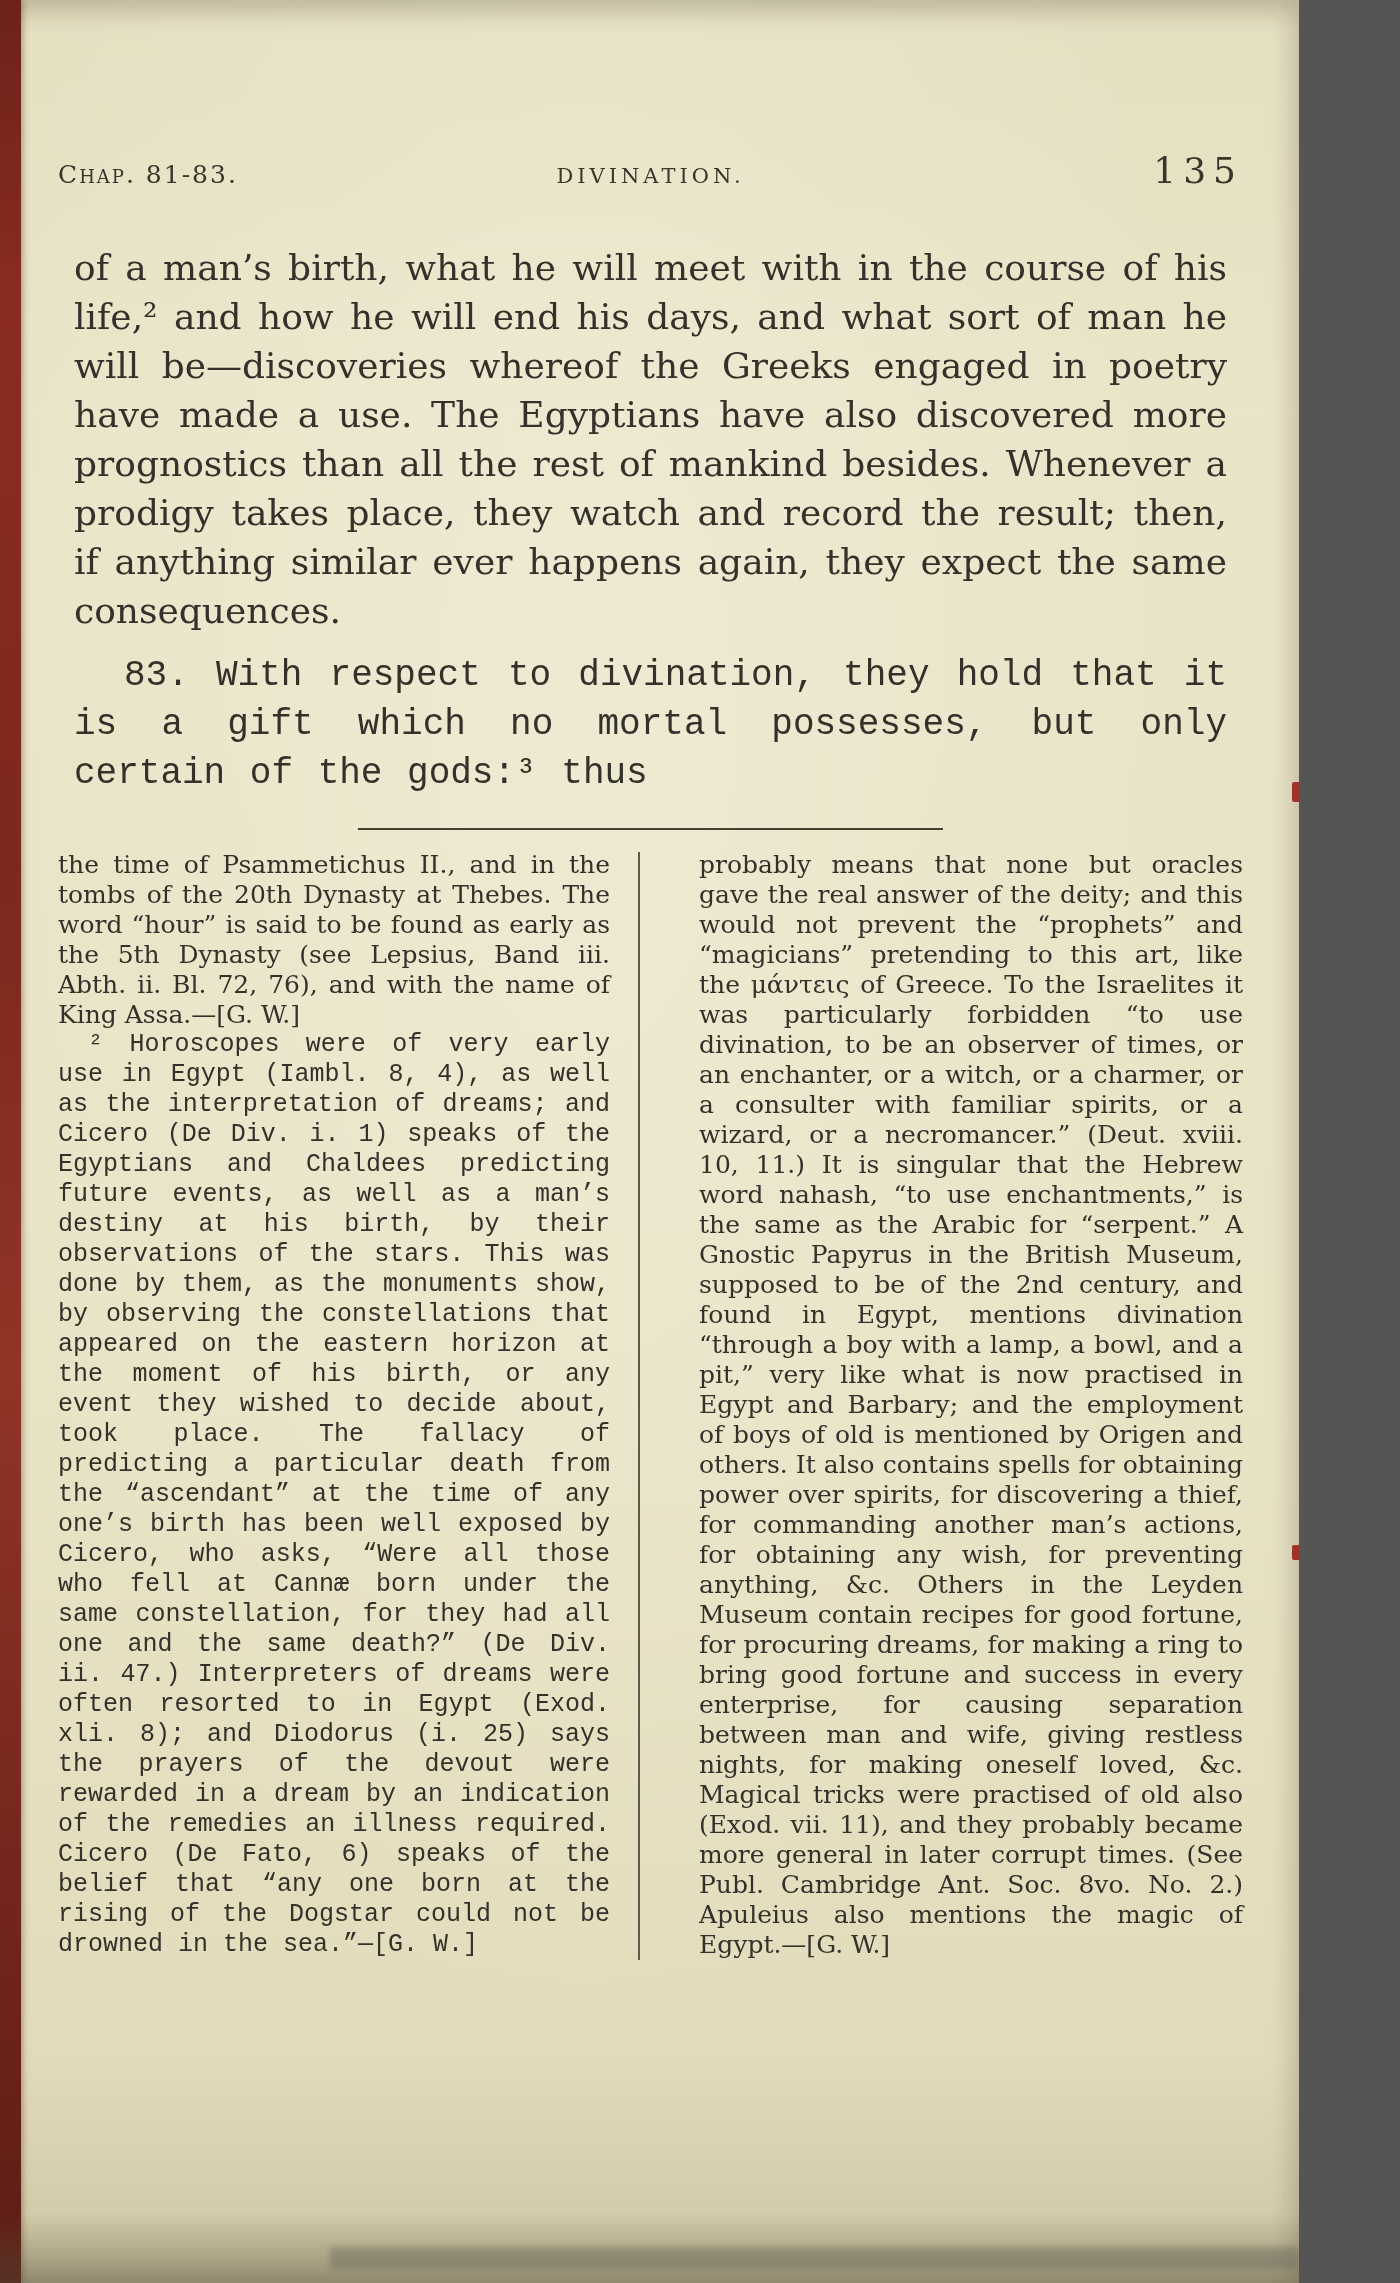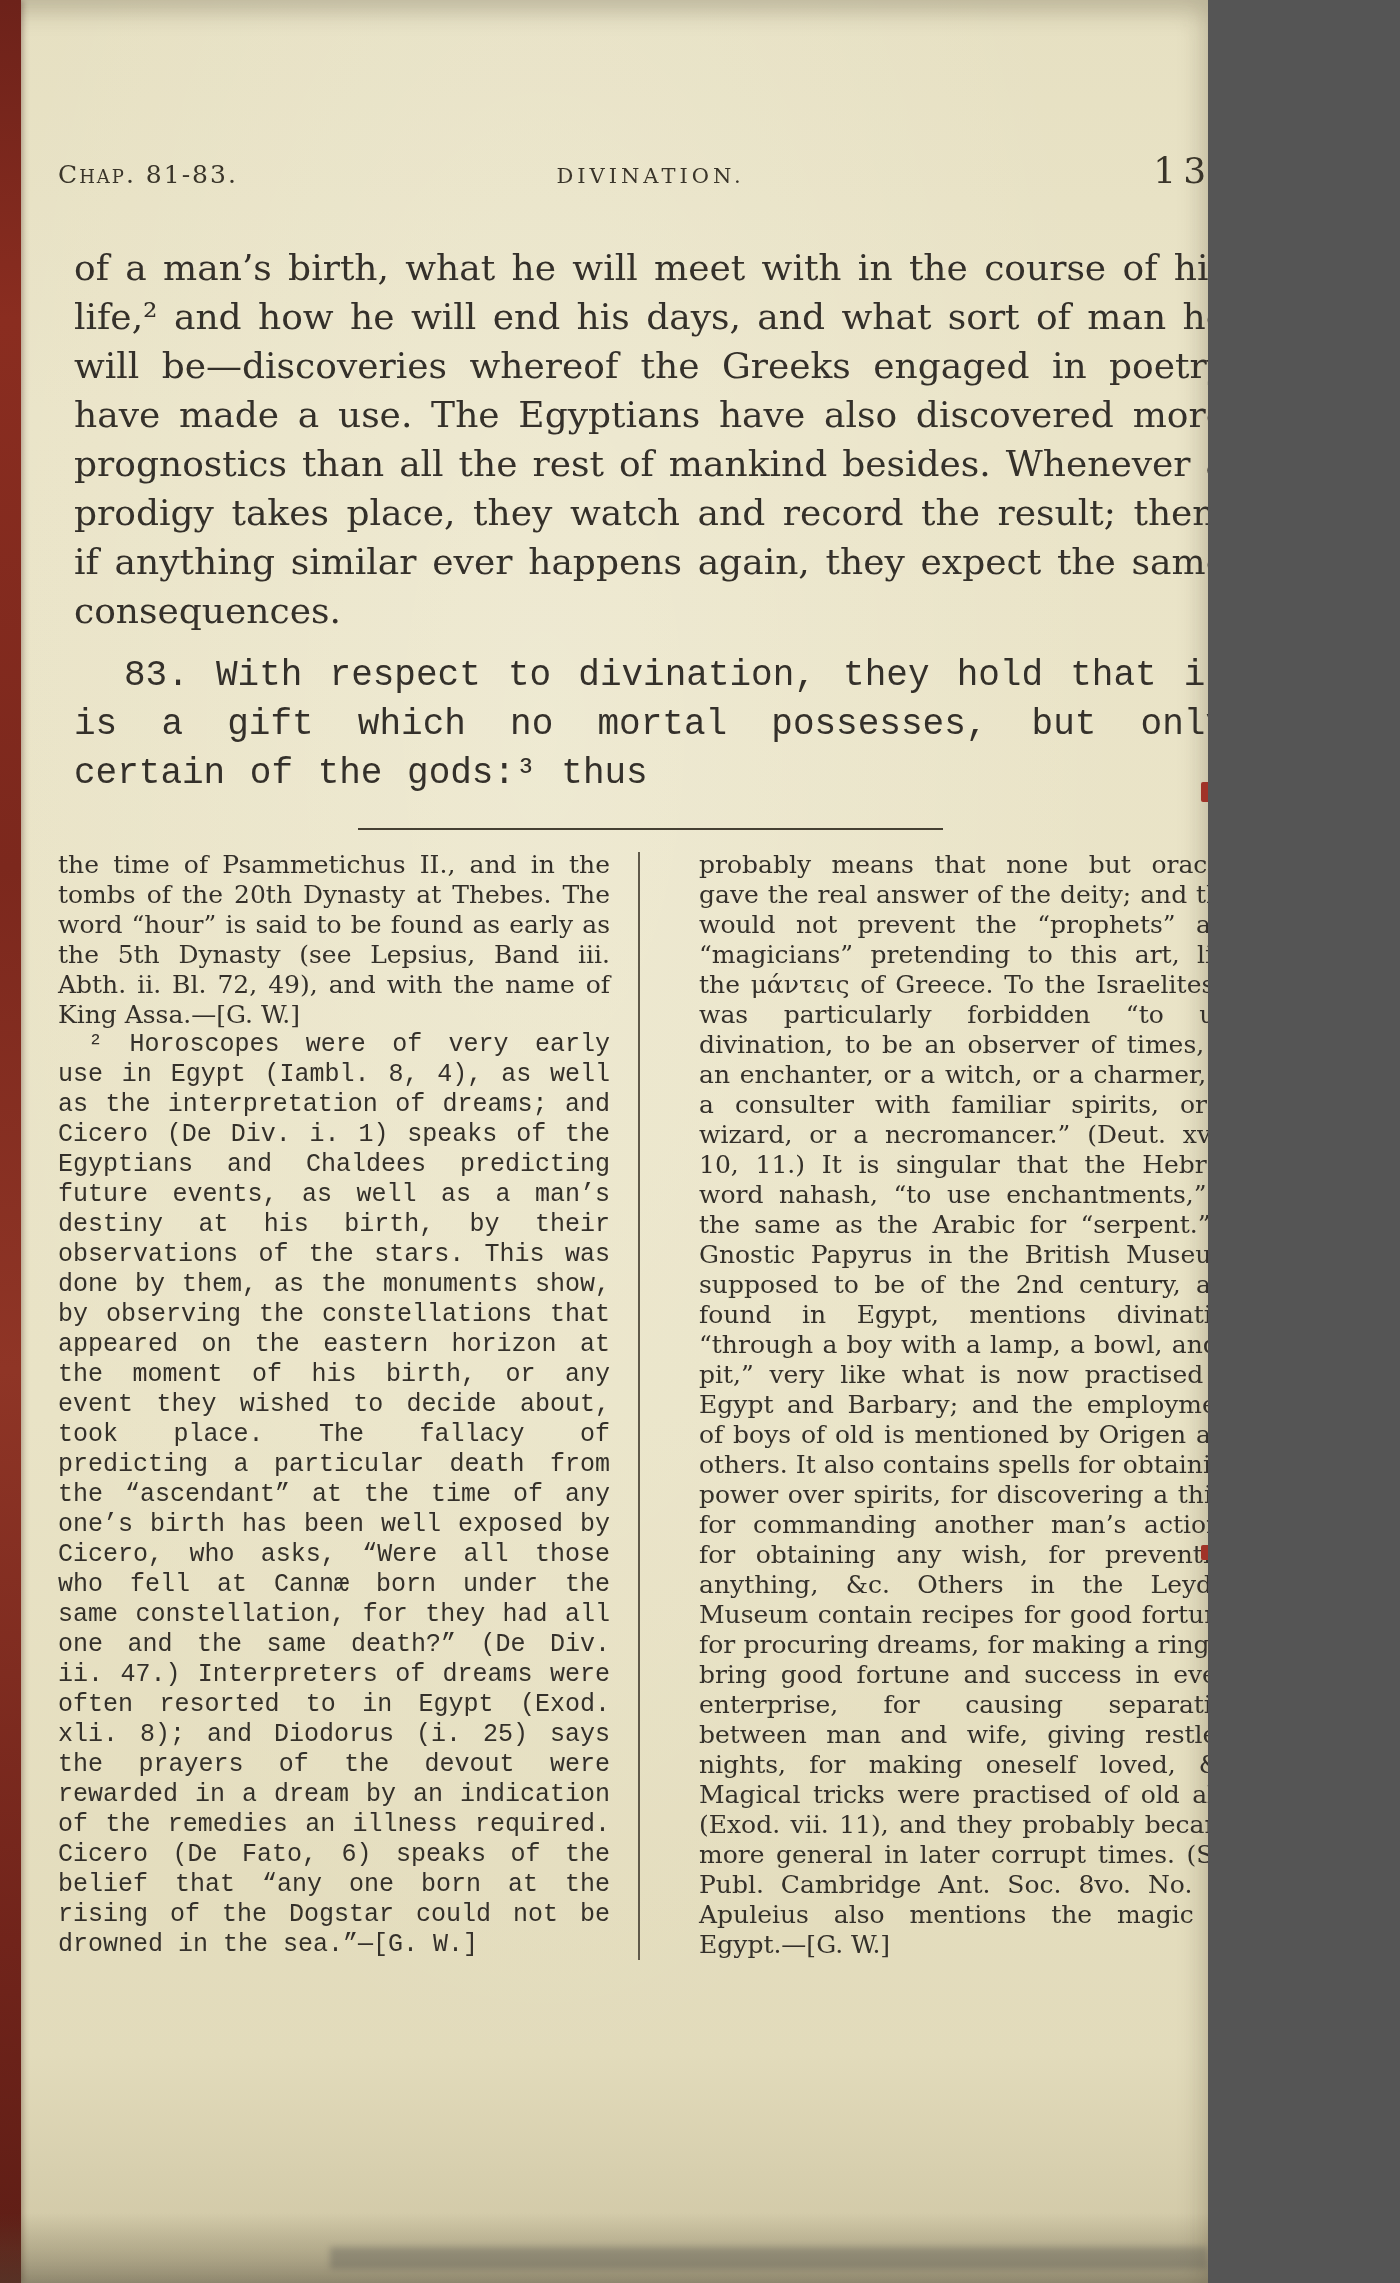--- a/index.html
+++ b/index.html
@@ -1,19 +1,19 @@
 <!DOCTYPE html>
 <html><head>
 <meta charset="utf-8">
 <style>
   html, body { margin: 0; padding: 0; background: #555; }
 
   #scan-page {
     position: relative;
-    width: 1208px;
+    width: 1299px;
     height: 2283px;
     overflow: hidden;
     font-family: "DejaVu Serif", "Liberation Serif", serif;
     color: #332e24;
     background:
       radial-gradient(ellipse at 45% 32%, rgba(255,255,248,0.22), rgba(0,0,0,0) 62%),
       linear-gradient(180deg, #e6e0c2 0%, #eae4c8 18%, #e9e3c6 62%, #e2dbbb 90%, #cdc4a2 100%);
     box-shadow: inset 0 14px 22px rgba(60,50,30,0.18), inset -10px 0 24px rgba(60,50,30,0.10);
   }
 
@@ -135,21 +135,21 @@
     <div id="main-text">
       <p class="body-para">of a man’s birth, what he will meet with in the course of his life,² and how he will end his days, and what sort of man he will be—discoveries whereof the Greeks engaged in poetry have made a use. The Egyptians have also discovered more prognostics than all the rest of mankind besides. Whenever a prodigy takes place, they watch and record the result; then, if anything similar ever happens again, they expect the same consequences.</p>
       <p class="body-para indented">83. With respect to divination, they hold that it is a gift which no mortal possesses, but only certain of the gods:³ thus</p>
     </div>
 
     <div id="footnote-rule"></div>
 
     <div id="footnotes">
 
       <div id="fn-col-left" class="fn-col">
-        <p class="fn-para">the time of Psammetichus II., and in the tombs of the 20th Dynasty at Thebes. The word “hour” is said to be found as early as the 5th Dynasty (see Lepsius, Band iii. Abth. ii. Bl. 72, 49), and with the name of King Assa.—[G. W.]</p>
+        <p class="fn-para">the time of Psammetichus II., and in the tombs of the 20th Dynasty at Thebes. The word “hour” is said to be found as early as the 5th Dynasty (see Lepsius, Band iii. Abth. ii. Bl. 72, 76), and with the name of King Assa.—[G. W.]</p>
         <p class="fn-para indented">² Horoscopes were of very early use in Egypt (Iambl. 8, 4), as well as the interpretation of dreams; and Cicero (De Div. i. 1) speaks of the Egyptians and Chaldees predicting future events, as well as a man’s destiny at his birth, by their observations of the stars. This was done by them, as the monuments show, by observing the constellations that appeared on the eastern horizon at the moment of his birth, or any event they wished to decide about, took place. The fallacy of predicting a particular death from the “ascendant” at the time of any one’s birth has been well exposed by Cicero, who asks, “Were all those who fell at Cannæ born under the same constellation, for they had all one and the same death?” (De Div. ii. 47.) Interpreters of dreams were often resorted to in Egypt (Exod. xli. 8); and Diodorus (i. 25) says the prayers of the devout were rewarded in a dream by an indication of the remedies an illness required. Cicero (De Fato, 6) speaks of the belief that “any one born at the rising of the Dogstar could not be drowned in the sea.”—[G. W.]</p>
       </div>
 
       <div id="fn-divider"></div>
 
       <div id="fn-col-right" class="fn-col">
         <p class="fn-para">probably means that none but oracles gave the real answer of the deity; and this would not prevent the “prophets” and “magicians” pretending to this art, like the μάντεις of Greece. To the Israelites it was particularly forbidden “to use divination, to be an observer of times, or an enchanter, or a witch, or a charmer, or a consulter with familiar spirits, or a wizard, or a necromancer.” (Deut. xviii. 10, 11.) It is singular that the Hebrew word nahash, “to use enchantments,” is the same as the Arabic for “serpent.” A Gnostic Papyrus in the British Museum, supposed to be of the 2nd century, and found in Egypt, mentions divination “through a boy with a lamp, a bowl, and a pit,” very like what is now practised in Egypt and Barbary; and the employment of boys of old is mentioned by Origen and others. It also contains spells for obtaining power over spirits, for discovering a thief, for commanding another man’s actions, for obtaining any wish, for preventing anything, &amp;c. Others in the Leyden Museum contain recipes for good fortune, for procuring dreams, for making a ring to bring good fortune and success in every enterprise, for causing separation between man and wife, giving restless nights, for making oneself loved, &amp;c. Magical tricks were practised of old also (Exod. vii. 11), and they probably became more general in later corrupt times. (See Publ. Cambridge Ant. Soc. 8vo. No. 2.) Apuleius also mentions the magic of Egypt.—[G. W.]</p>
       </div>
 
     </div>

